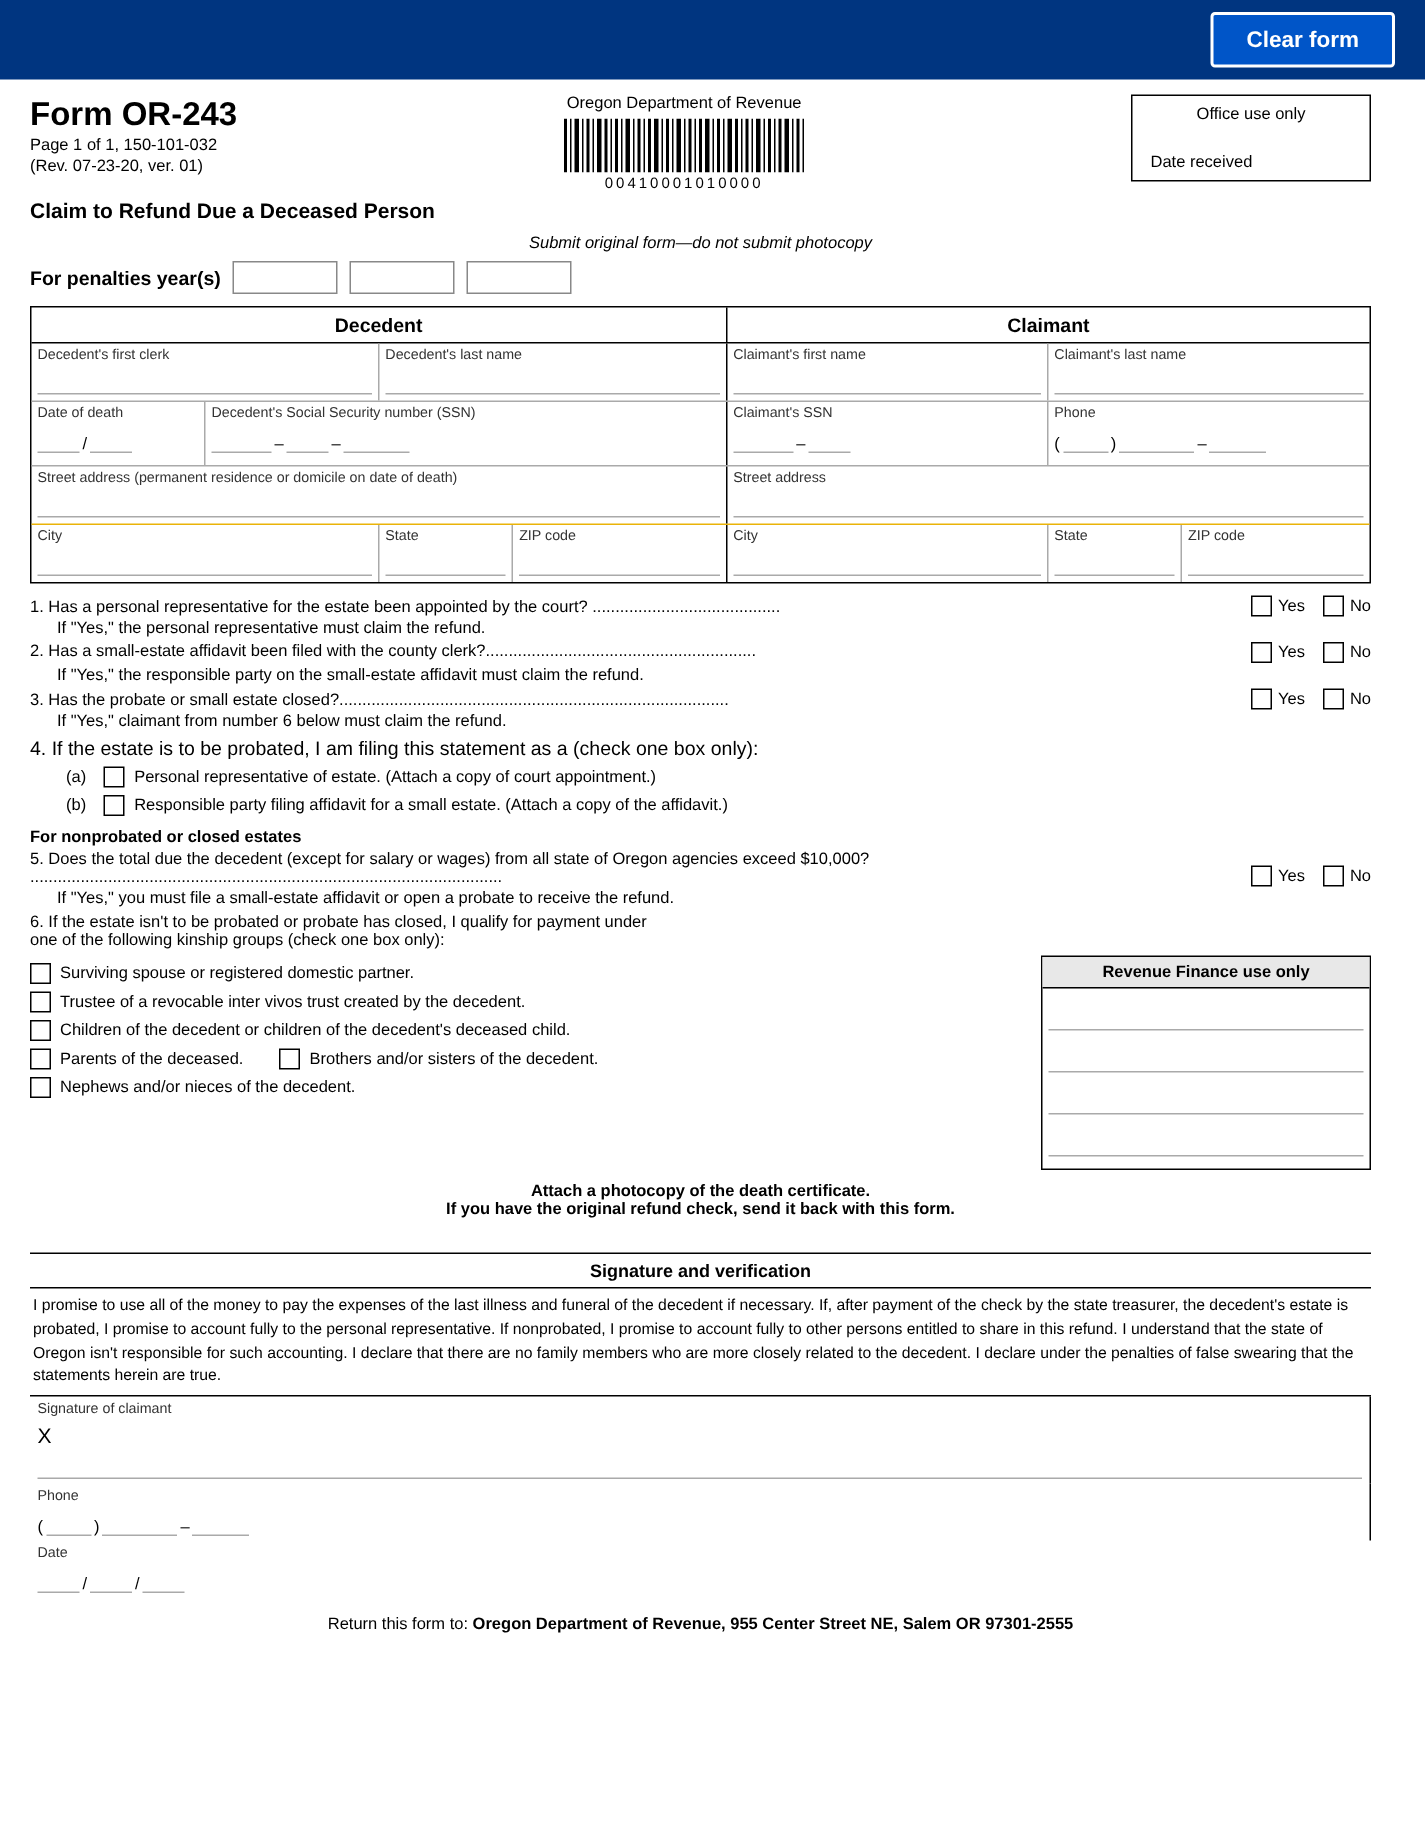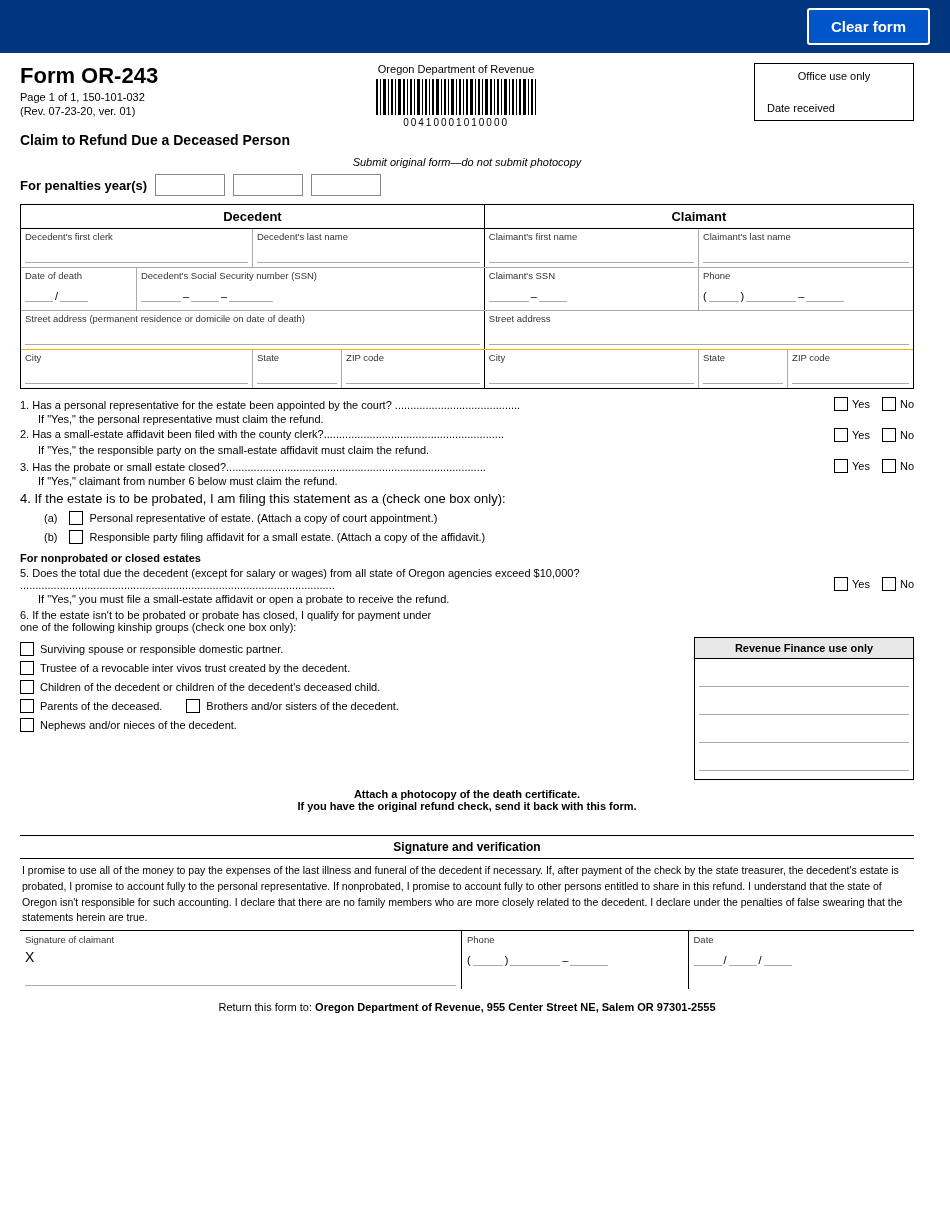--- a/index.html
+++ b/index.html
@@ -189,20 +189,21 @@
       border-bottom: 1px solid #000;
     }
     .sig-body {
       font-size: 10.5px;
       padding: 4px 2px;
       line-height: 1.5;
     }
     .sig-fields-row {
       display: flex;
       border-top: 1px solid #000;
+      flex-direction: column;
     }
     .sig-field {
       flex: 2;
       border-right: 1px solid #000;
       padding: 3px 5px;
     }
     .sig-field-sm {
       flex: 1;
       border-right: 1px solid #000;
       padding: 3px 5px;
@@ -511,21 +512,21 @@
     </div>
     <div class="indented">If "Yes," you must file a small-estate affidavit or open a probate to receive the refund.</div>
 
     <div style="font-size:11px;margin:4px 0 0 0;">6.  If the estate isn't to be probated or probate has closed, I qualify for payment under</div>
     <div style="font-size:11px;margin:0 0 4px 0;">one of the following kinship groups (check one box only):</div>
 
     <div class="kinship-container">
       <div class="kinship-left">
         <div class="kinship-option">
           <span class="checkbox-sq"></span>
-          <span>Surviving spouse or responsible domestic partner.</span>
+          <span>Surviving spouse or registered domestic partner.</span>
         </div>
         <div class="kinship-option">
           <span class="checkbox-sq"></span>
           <span>Trustee of a revocable inter vivos trust created by the decedent.</span>
         </div>
         <div class="kinship-option">
           <span class="checkbox-sq"></span>
           <span>Children of the decedent or children of the decedent's deceased child.</span>
         </div>
         <div class="kinship-option">

